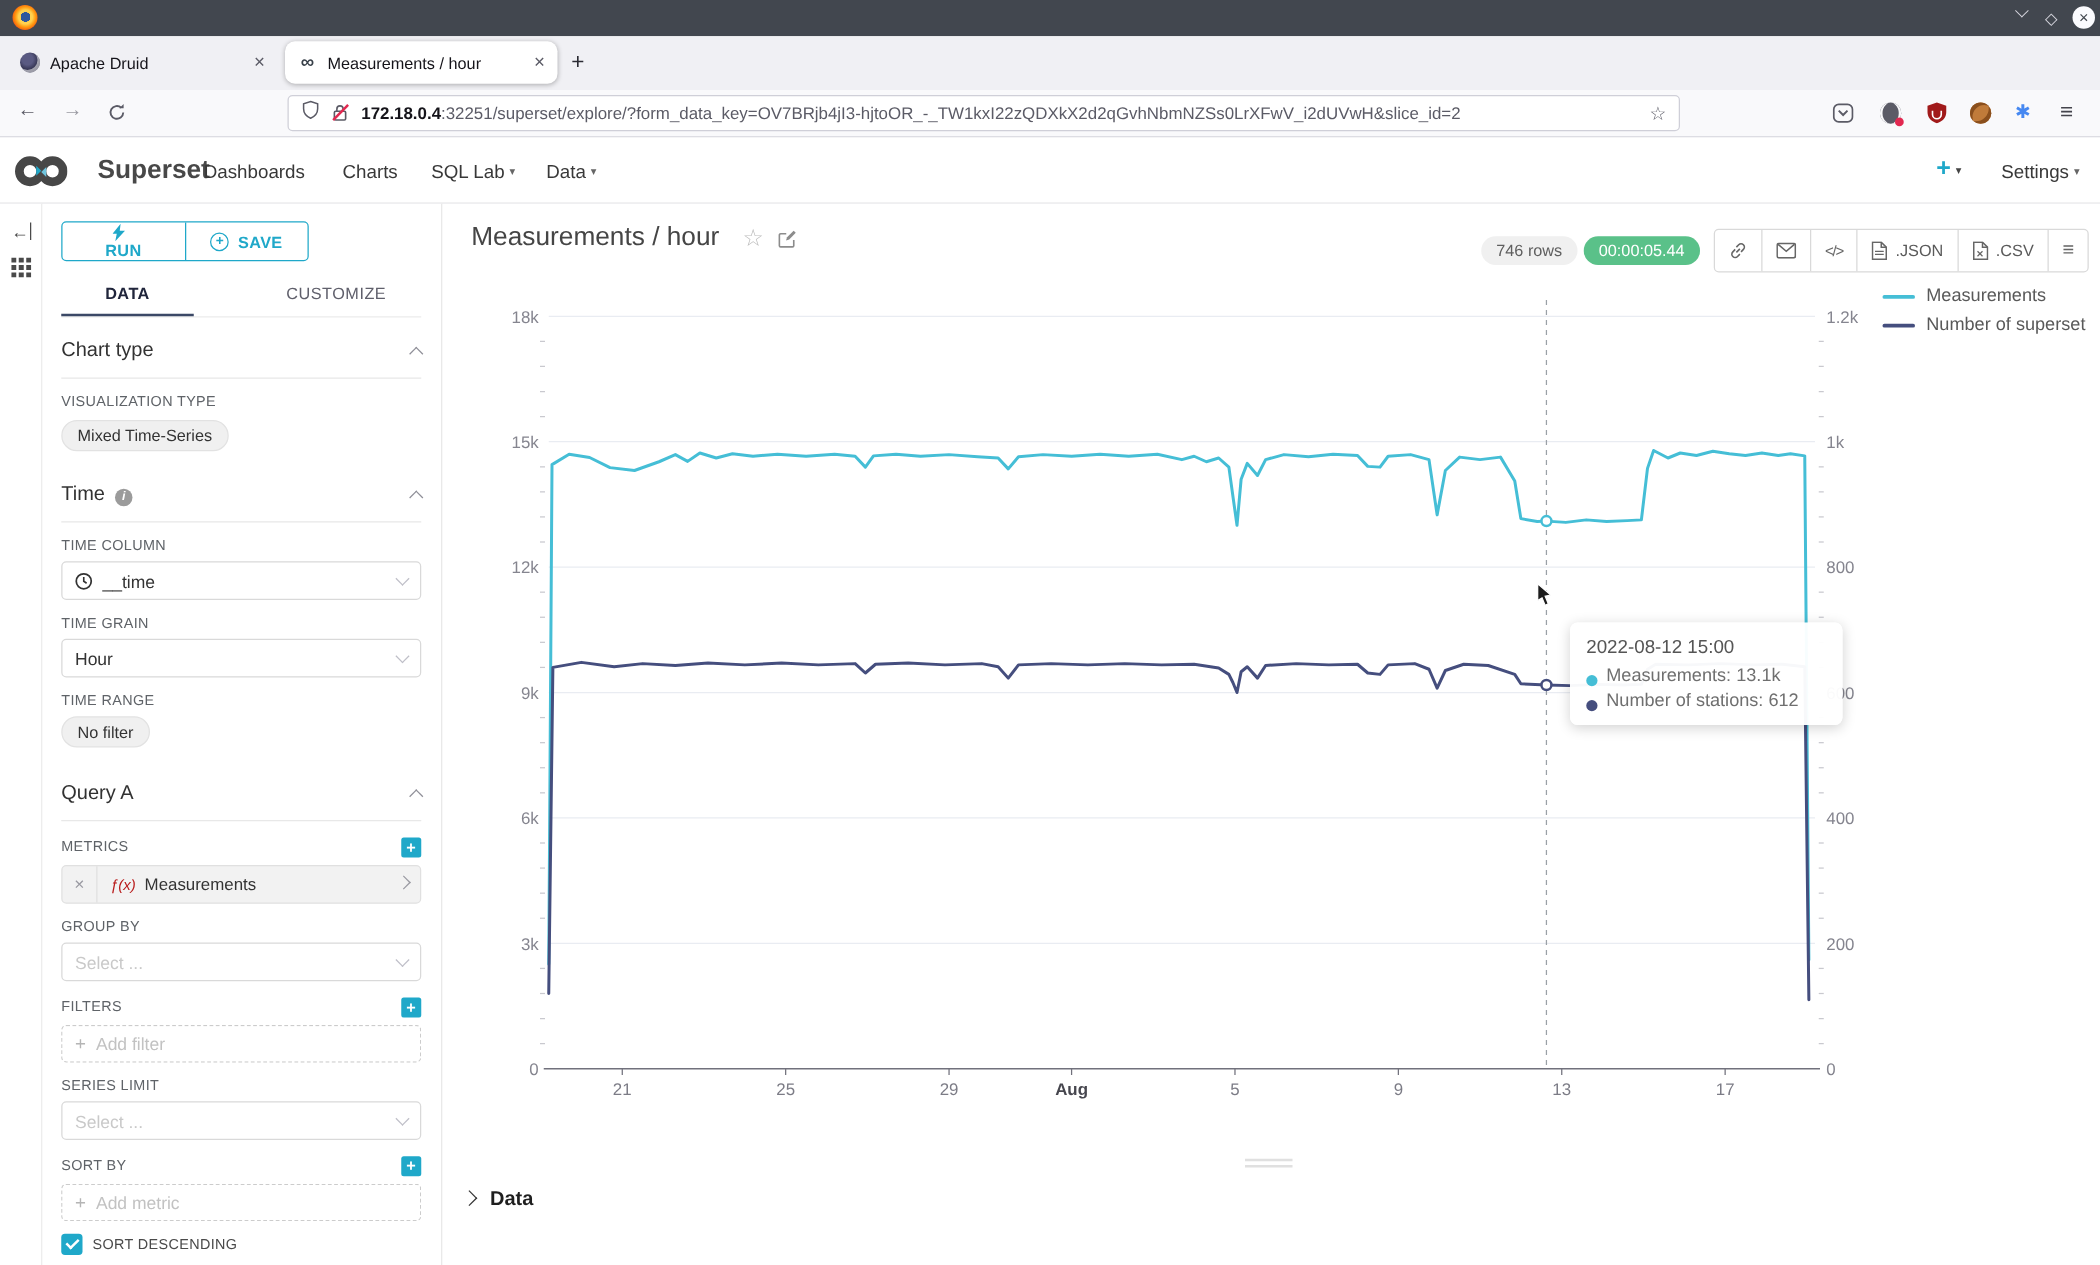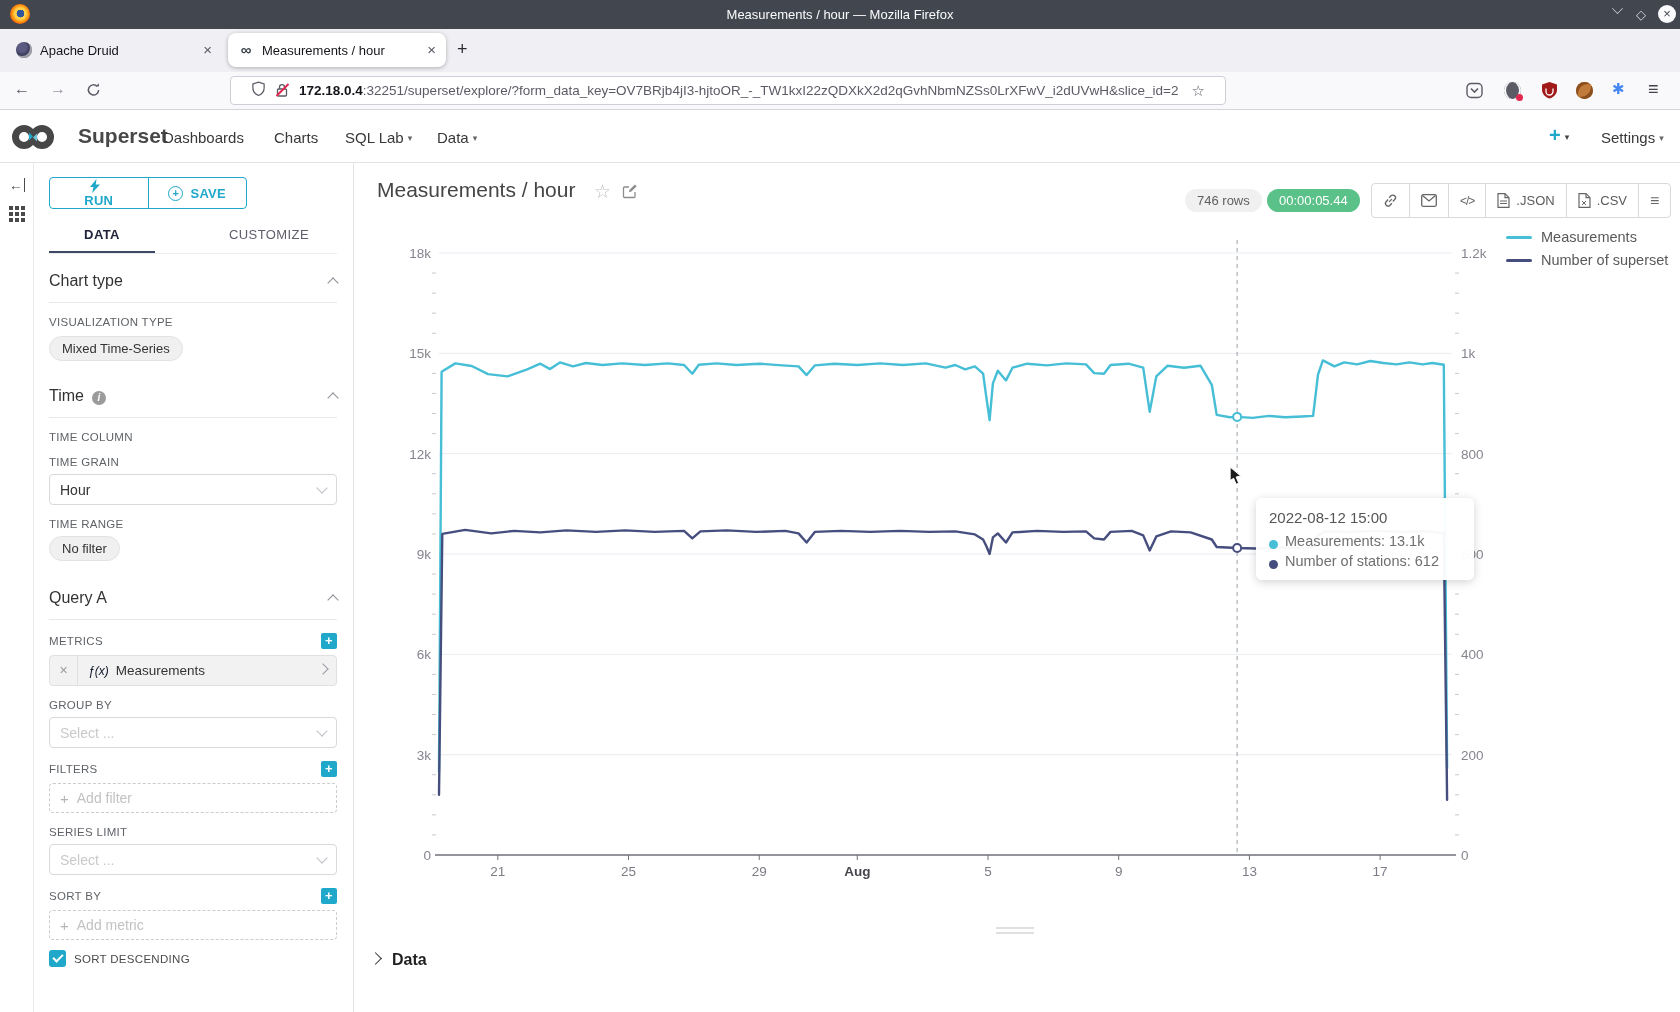--- a/index.html
+++ b/index.html
@@ -21,22 +21,22 @@
   .tab .label{font-size:13px;color:#15141a;margin-left:8px;white-space:nowrap;overflow:hidden;flex:1;}
   .tab .close{margin-left:10px;color:#5b5b66;font-size:15px;line-height:14px;}
   #tab1{left:6px;width:216px;}
   #tab2{left:228px;width:218px;background:#fff;box-shadow:0 1px 4px rgba(0,0,0,.28);}
   .favicon{width:16px;height:16px;flex:0 0 16px;}
   #druid-favicon{border-radius:50%;background:radial-gradient(circle at 38% 34%, #5a5a82 0 30%, #23233c 70%);box-shadow:inset -2px -2px 0 rgba(255,255,255,.55);}
   #superset-favicon{font-size:15px;font-weight:bold;color:#39414a;line-height:16px;text-align:center;}
   #newtab{position:absolute;left:457px;top:10px;font-size:18px;color:#2b2b33;}
   #urlbar{position:absolute;left:0;top:72px;width:100%;height:38px;background:#f9f9fb;border-bottom:1px solid #d4d4db;box-sizing:border-box;}
   .navicon{position:absolute;top:8px;font-size:16px;color:#5b5b66;}
-  #urlfield{position:absolute;left:230px;top:4px;width:996px;height:29px;background:#fff;border:1px solid #cfcfd8;border-radius:4px;
-     box-sizing:border-box;display:flex;align-items:center;padding:0 20px;}
+  #urlfield{position:absolute;left:230px;top:4px;width:1114px;height:29px;background:#fff;border:1px solid #cfcfd8;border-radius:4px;
+     box-sizing:border-box;display:flex;align-items:center;padding:0 10px;}
   #urltext{font-size:13.5px;color:#5b5b66;margin-left:10px;white-space:nowrap;overflow:hidden;flex:1;}
   #urltext b{color:#15141a;}
   #lock-wrap{position:relative;width:14px;height:15px;margin-left:9px;}
   #lock-strike{position:absolute;left:-1px;top:6px;width:17px;height:2px;background:#e22850;transform:rotate(-45deg);}
   .ext{position:absolute;top:10px;width:17px;height:17px;}
   #ext-mask{border-radius:50%;background:#5b5b66;box-shadow:inset 3px 0 0 -1px #f9f9fb, inset -3px 0 0 -1px #f9f9fb;}
   #ext-mask::after{content:"";position:absolute;right:-2px;bottom:-2px;width:7px;height:7px;border-radius:50%;background:#e22850;}
   #ext-cookie{border-radius:50%;background:#c07b3a;box-shadow:inset 3px 3px 0 -1px #8a4f1d, inset -4px -4px 0 -2px #8a4f1d;}
   #ext-aster{font-size:15px;color:#4688f1;top:8px;}
   #menu-btn{font-size:18px;color:#44444c;top:7px;}
@@ -70,21 +70,21 @@
   .sel{margin-top:6px;height:31px;border:1px solid #d9d9d9;border-radius:4px;display:flex;align-items:center;padding:0 10px;box-sizing:border-box;}
   .sel .val{font-size:14px;color:#333;flex:1;}
   .sel .ph{font-size:14px;color:#c9c9c9;flex:1;}
   .chev{display:inline-block;width:7px;height:7px;border-right:1.6px solid #bfbfc8;border-bottom:1.6px solid #bfbfc8;transform:rotate(45deg);margin-top:-3px;}
   .chev.up{transform:rotate(-135deg);border-color:#8f8f98;margin-top:4px;}
   .chev.right{transform:rotate(-45deg);border-color:#9a9aa2;}
   .plus-sq{width:16px;height:16px;background:#1fa8c9;border-radius:2px;color:#fff;font-size:13px;line-height:15px;text-align:center;font-weight:bold;}
   #metric-chip{margin-top:6px;height:31px;background:#f2f2f2;border:1px solid #e0e0e0;border-radius:4px;display:flex;align-items:center;box-sizing:border-box;}
   .chip-x{width:27px;text-align:center;color:#9a9aa2;font-size:14px;border-right:1px solid #e0e0e0;align-self:stretch;line-height:29px;}
   .chip-main{flex:1;display:flex;align-items:center;padding-left:10px;font-size:13.5px;color:#333;}
-  .chip-fx{font-style:italic;color:#0f172a;font-size:12px;margin-right:7px;text-align:right;}
+  .chip-fx{font-style:italic;color:#b91c1c;font-size:12px;margin-right:7px;text-align:right;}
   .chip-arrow{width:27px;display:flex;align-items:center;justify-content:center;align-self:stretch;}
   .dashed{margin-top:6px;height:30px;border:1px dashed #ccc;border-radius:4px;display:flex;align-items:center;padding:0 10px;box-sizing:border-box;font-size:14px;color:#c2c2c2;}
   .dashed .dplus{color:#b5b5b5;margin-right:8px;font-size:15px;}
   #sortdesc{margin-top:10px;display:flex;align-items:center;}
   #sd-box{width:17px;height:17px;background:#1fa8c9;border-radius:3px;position:relative;}
   #sd-box::after{content:"";position:absolute;left:3.5px;top:4px;width:8px;height:4px;border-left:2px solid #fff;border-bottom:2px solid #fff;transform:rotate(-45deg);}
   #sd-label{margin-left:8px;font-size:11.5px;letter-spacing:.3px;color:#4a4a4a;}
   .info-i{display:inline-block;width:14px;height:14px;border-radius:50%;background:#9b9b9b;color:#fff;font-size:10px;line-height:14px;text-align:center;margin-left:8px;font-style:italic;font-weight:bold;}
   
   #main{position:absolute;left:354px;top:163px;width:1326px;height:849px;background:#fff;}
@@ -116,21 +116,20 @@
   #data-label{margin-left:12px;font-size:16px;font-weight:bold;color:#1f1f1f;}
   svg text{font-family:"Liberation Sans","DejaVu Sans",sans-serif;}
 </style>
 </head>
 <body>
 
 <div id="stage">
 
   <div id="titlebar">
     <div id="ff-logo"></div>
-    <div id="win-title">Measurements / hour — Mozilla Firefox</div>
     <div id="win-min" class="winctl"></div>
     <div id="win-max" class="winctl">◇</div>
     <div id="win-close" class="winctl">×</div>
   </div>
 
   <div id="tabbar">
     <div id="tab1" class="tab">
       <span id="druid-favicon" class="favicon"></span>
       <span class="label">Apache Druid</span>
       <span class="close">×</span>
@@ -251,20 +250,28 @@
     <div class="lbl">VISUALIZATION TYPE</div>
     <span class="pill">Mixed Time-Series</span>
 
     <div class="sechdr" style="margin-top:26px">
       <span><span>Time</span><span class="info-i">i</span></span>
       <span class="chev up"></span>
     </div>
     <div class="divider"></div>
 
     <div class="lbl">TIME COLUMN</div>
+    <div class="sel">
+      <svg width="14" height="14" viewBox="0 0 14 14" style="margin-right:8px">
+        <circle cx="7" cy="7" r="6" fill="none" stroke="#333" stroke-width="1.4"></circle>
+          <path d="M7 3.6V7l2.3 1.6" fill="none" stroke="#333" stroke-width="1.3"></path>
+      </svg>
+      <span class="val">__time</span>
+      <span class="chev"></span>
+    </div>
 
     <div class="lbl">TIME GRAIN</div>
     <div class="sel">
       <span class="val">Hour</span>
       <span class="chev"></span>
     </div>
 
     <div class="lbl">TIME RANGE</div>
     <span class="pill" style="margin-top:6px">No filter</span>
 

